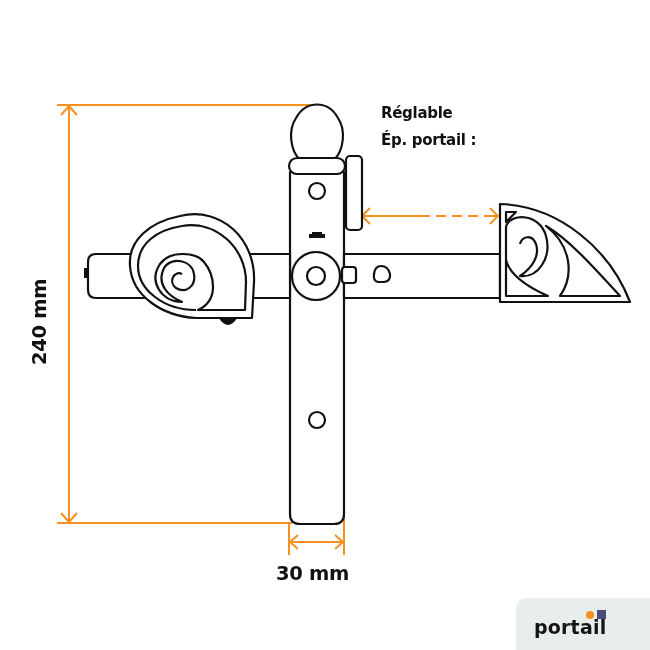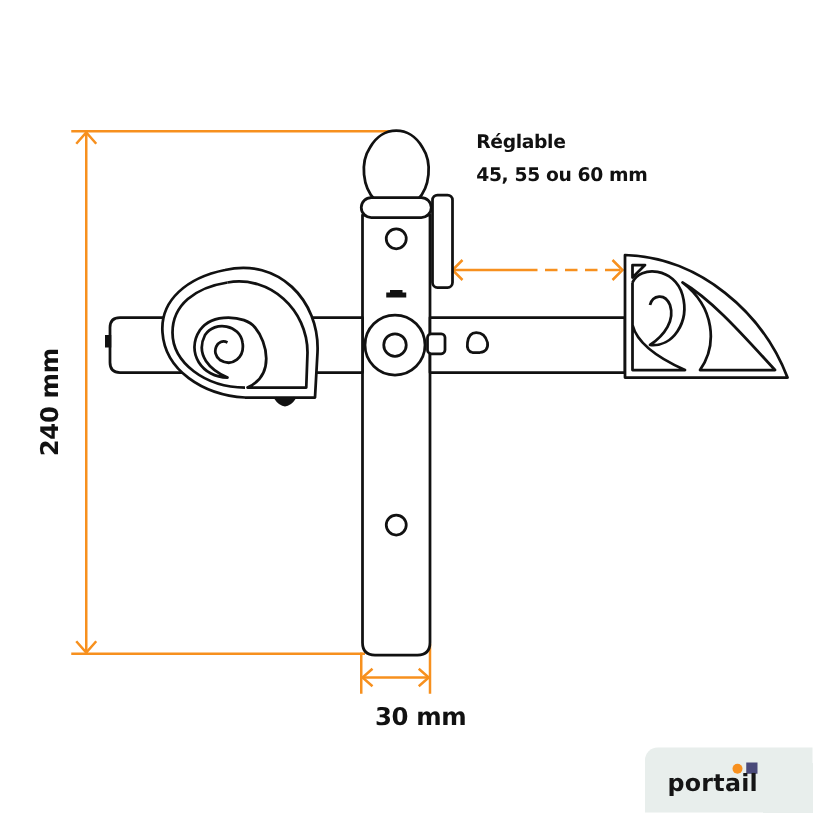--- a/index.html
+++ b/index.html
@@ -1,21 +1,21 @@
 <!DOCTYPE html>
 <html><head>
 <meta charset="utf-8">
 <style>
   html, body { margin:0; padding:0; background:#ffffff; }
   body { width:650px; height:650px; position:relative; overflow:hidden; font-family:"DejaVu Sans", sans-serif; }
   svg.diagram { position:absolute; left:0; top:0; }
   .label { position:absolute; font-family:"DejaVu Sans", sans-serif; font-weight:bold; color:#111; }
   .note { left:381px; top:100px; font-size:15px; line-height:27px; letter-spacing:-0.3px; }
   .note div { white-space:nowrap; }
-  .width-label { left:276px; top:562px; font-size:19.5px; letter-spacing:-0.3px;margin-left:24px; }
+  .width-label { left:276px; top:562px; font-size:19.5px; letter-spacing:-0.3px; }
   .height-label { left:28px; top:365px; font-size:19.5px; transform:rotate(-90deg); transform-origin:left top; white-space:nowrap; letter-spacing:-0.3px; }
   .brand { position:absolute; left:516px; top:598px; width:140px; height:60px; background:#e8eeec; border-radius:10px 0 0 0; }
   .brand-name { position:absolute; left:18px; top:18px; font-size:19px; font-weight:bold; color:#151515; letter-spacing:0.2px; }
   .brand-dot { position:absolute; left:70px; top:13px; width:8px; height:8px; border-radius:50%; }
   .brand-square { position:absolute; left:81px; top:12px; width:9px; height:9px; }
 </style>
 </head>
 <body>
 
 <svg class="diagram" width="650" height="650" viewBox="0 0 650 650" xmlns="http://www.w3.org/2000/svg">
@@ -79,21 +79,21 @@
     <path d="M500 204 C560 206 610 250 630 302 L500 302 Z"></path>
     <path d="M506 210 C540 212 580 236 606 270 L506 296 Z" fill="none" stroke-width="0"></path>
     <path d="M546 226 C570 240 596 270 620 296 L560 296 C574 276 572 246 546 226 Z" fill="none"></path>
     <path d="M506 212 L516 212 L506 222 Z" fill="none"></path>
     <path d="M506 226 C512 212 540 214 546 236 C552 258 538 278 520 276 C532 268 540 256 536 244 C532 234 522 236 520 244 M506 226 L506 296 L548 296 C530 288 510 276 506 260" fill="none"></path>
   </g>
 </svg>
 
 <div class="label note">
   <div>Réglable</div>
-  <div>45, 55 ou 60 mm</div>
+  <div>Ép. portail :</div>
 </div>
 
 <div class="label width-label">30 mm</div>
 <div class="label height-label">240 mm</div>
 
 <div class="brand">
   <span class="brand-dot" style="background:#f7901e"></span>
   <span class="brand-square" style="background:#4a4a7a"></span>
   <span class="brand-name">portail</span>
 </div>

